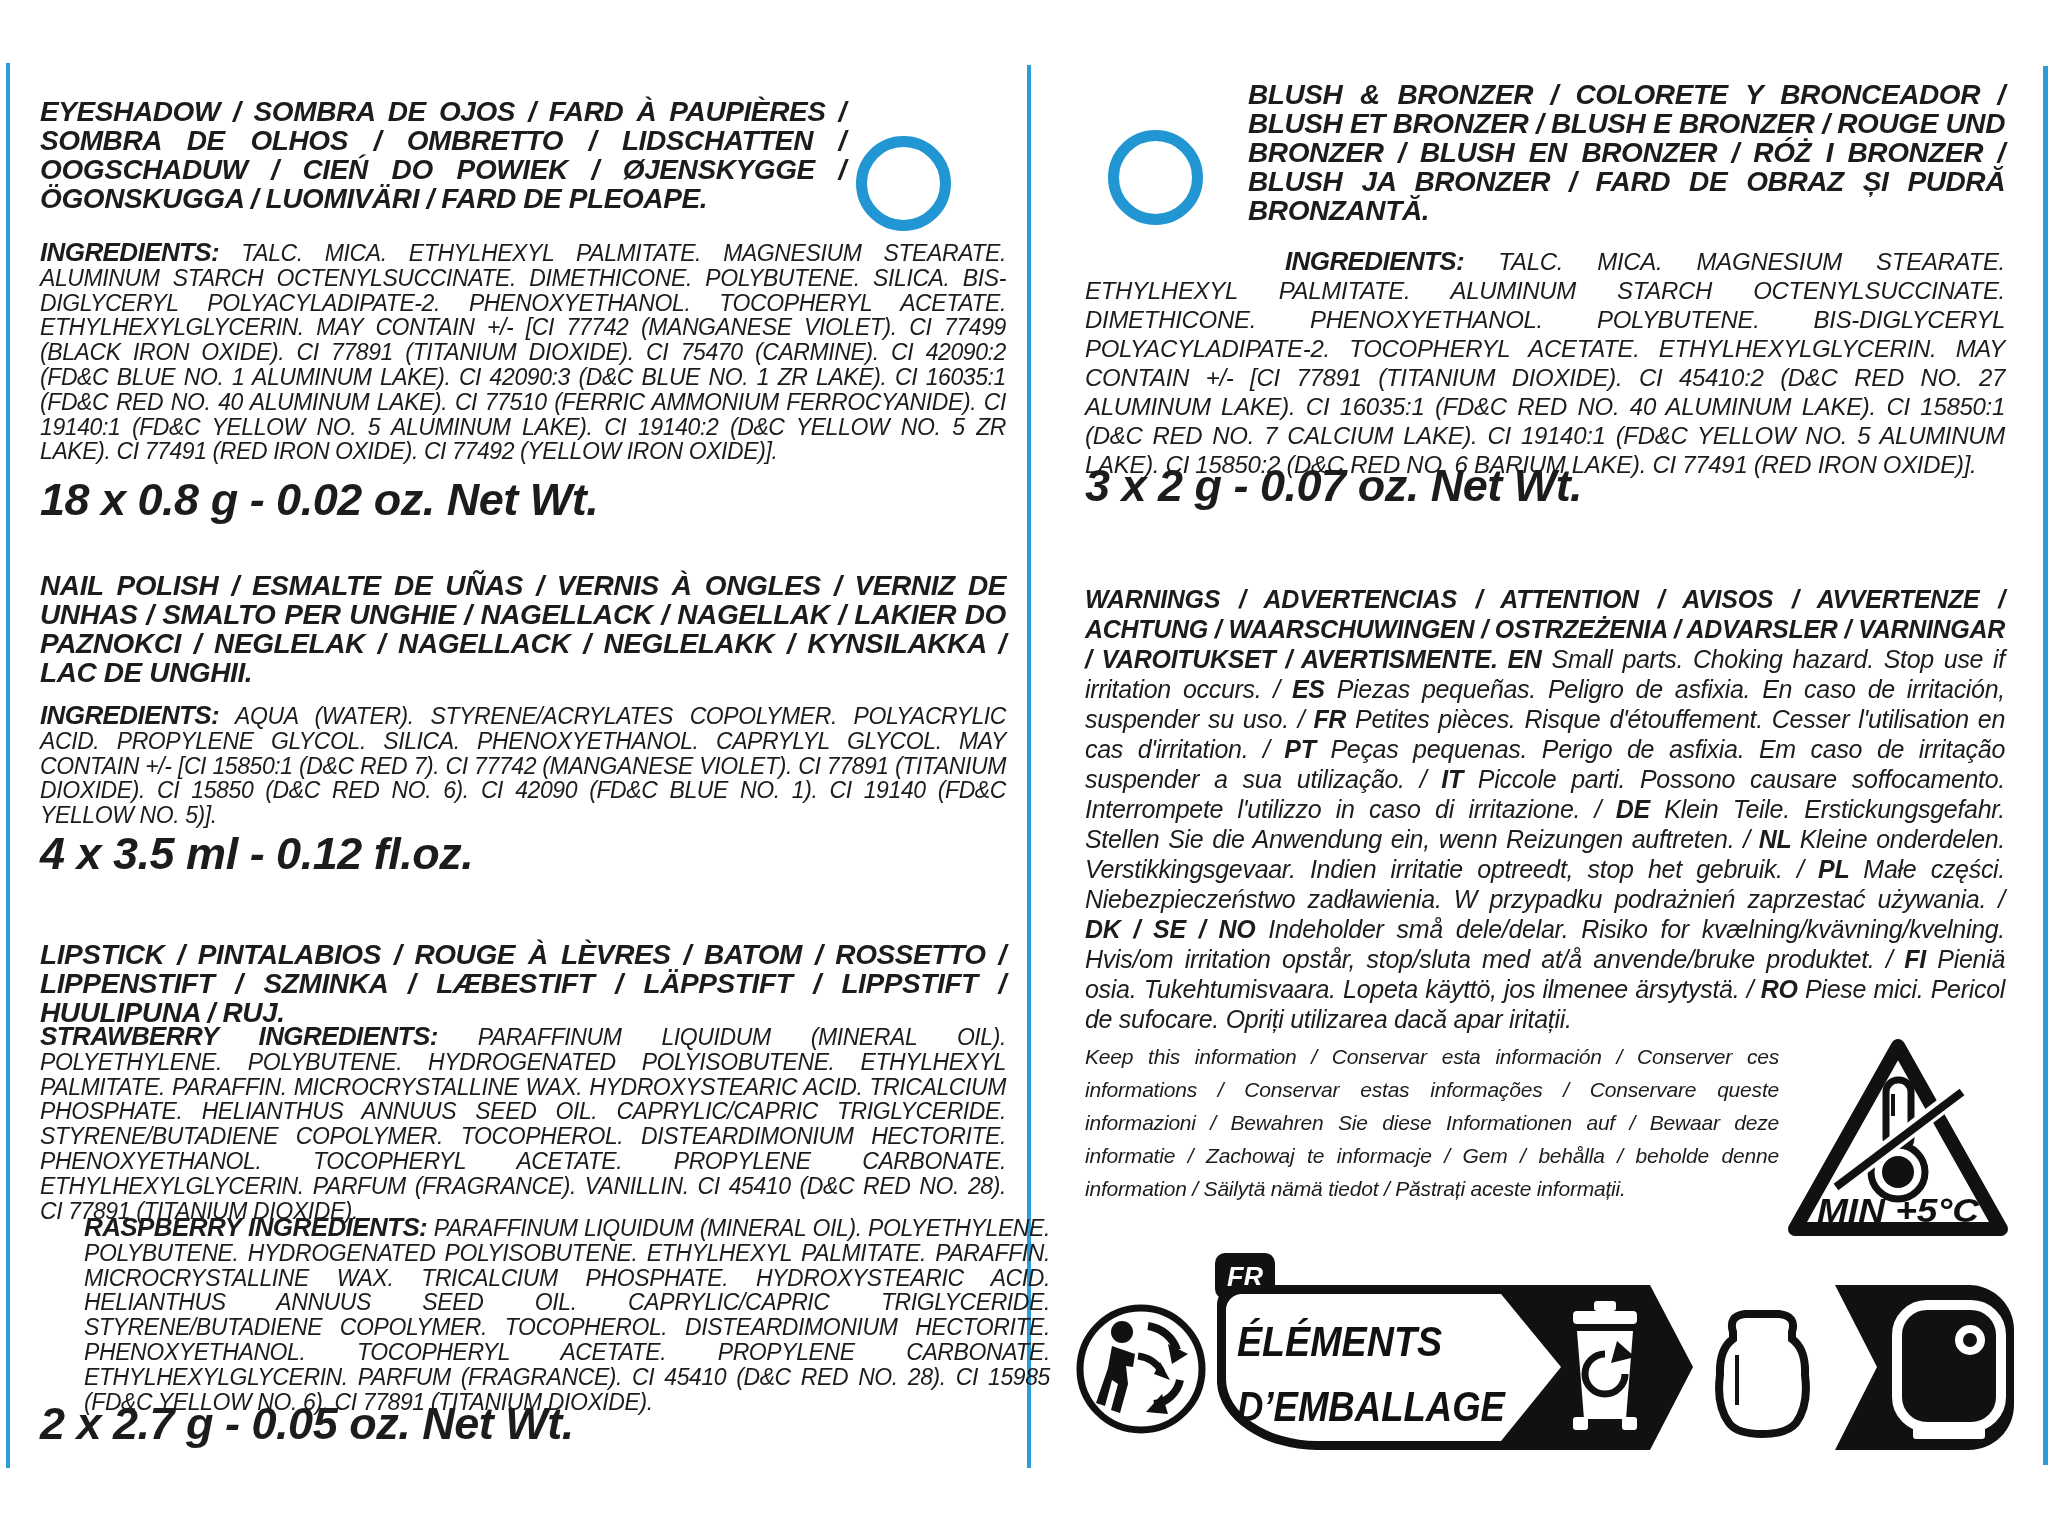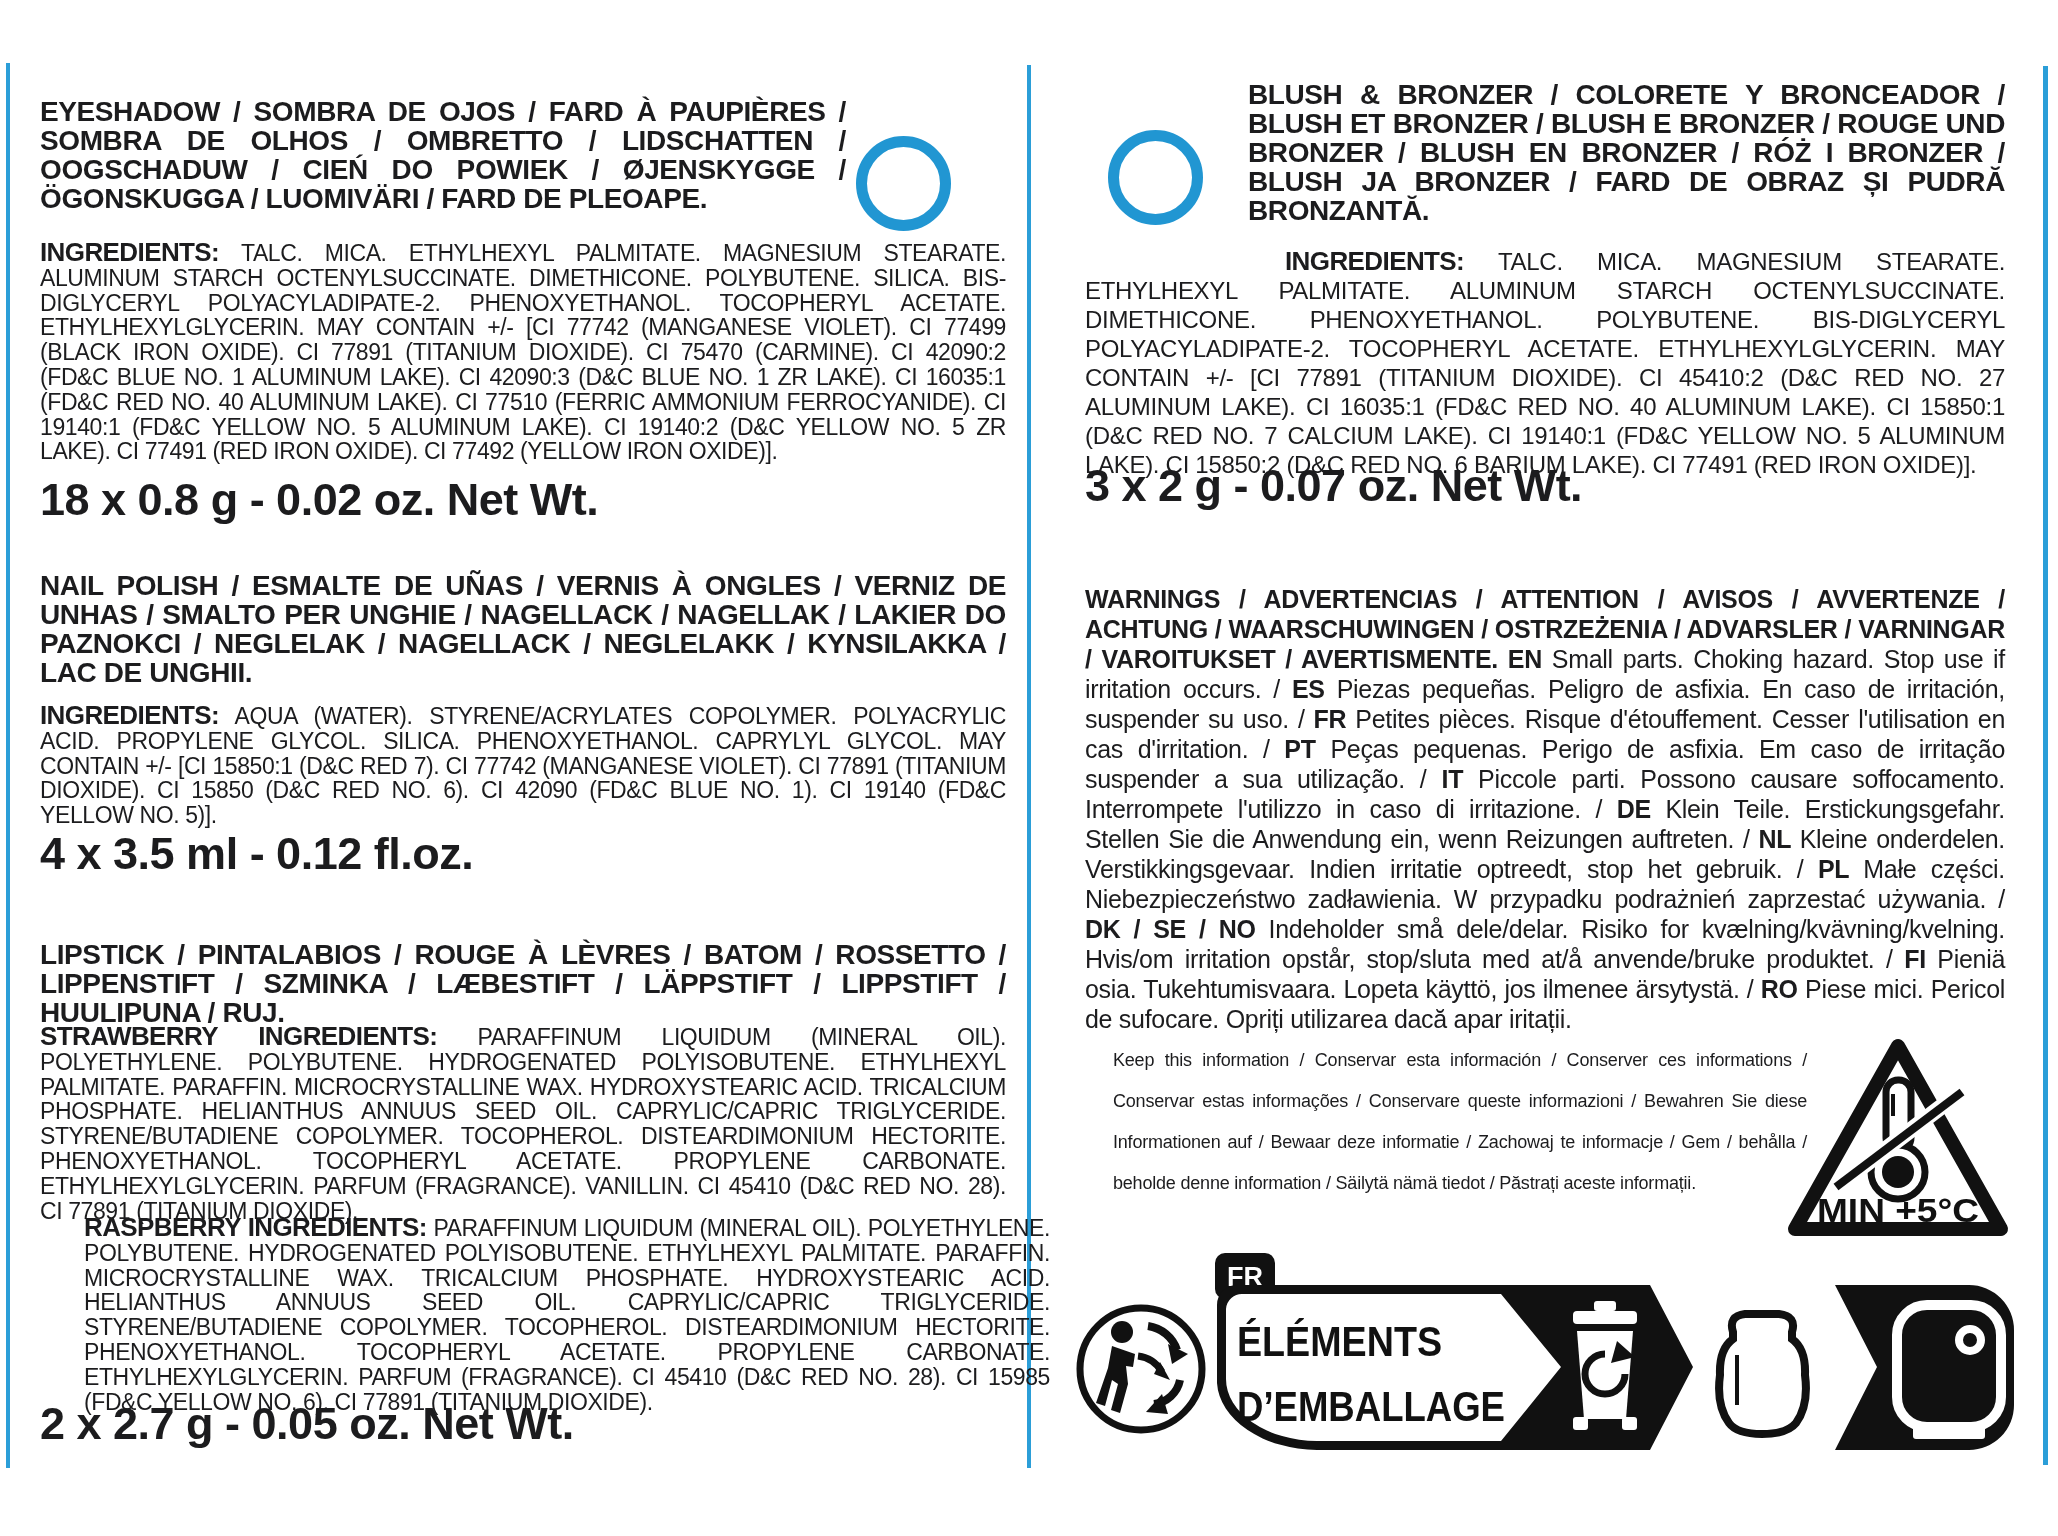--- a/index.html
+++ b/index.html
@@ -1,26 +1,26 @@
 <!DOCTYPE html>
 <html><head>
 <meta charset="utf-8">
 <style>
   html,body{margin:0;padding:0;background:#ffffff;}
   .canvas{position:relative;width:2058px;height:1536px;background:#fff;overflow:hidden;
-          font-family:"Liberation Sans","DejaVu Sans",sans-serif;color:#1c1c1e;}
+          font-family:"Liberation Sans","DejaVu Sans",sans-serif;color:#1c1c1e;font-style:italic;}
   .abs{position:absolute;margin:0;}
   .fold{position:absolute;width:4px;background:#2b9ed8;}
   .h{font-weight:700;text-align:justify;font-size:28px;line-height:29px;letter-spacing:-0.4px;}
   .ing{text-align:justify;font-size:23px;line-height:24.8px;letter-spacing:-0.4px;}
   .lead{font-weight:700;font-size:26px;letter-spacing:-0.6px;}
   .netwt{font-weight:700;font-size:45px;letter-spacing:-0.5px;white-space:nowrap;}
   .ringt{font-size:24px;line-height:29px;text-align:justify;letter-spacing:-0.3px;}
   .warn{font-size:25px;line-height:30px;text-align:justify;letter-spacing:-0.3px;margin-top:32px;}
-  .keep{font-size:18px;line-height:41px;text-align:justify;letter-spacing:-0.2px;margin-left:28px;}
+  .keep{font-size:21px;line-height:33px;text-align:justify;letter-spacing:-0.2px;}
   .b{font-weight:700;}
   .circle{position:absolute;width:95px;height:95px;border:11px solid #2196d2;border-radius:50%;box-sizing:border-box;background:transparent;}
   svg text{font-family:"Liberation Sans","DejaVu Sans",sans-serif;}
 </style>
 </head>
 <body>
 
 <div class="canvas">
 
   <div class="fold" style="left:6px;top:63px;height:1405px;"></div>

